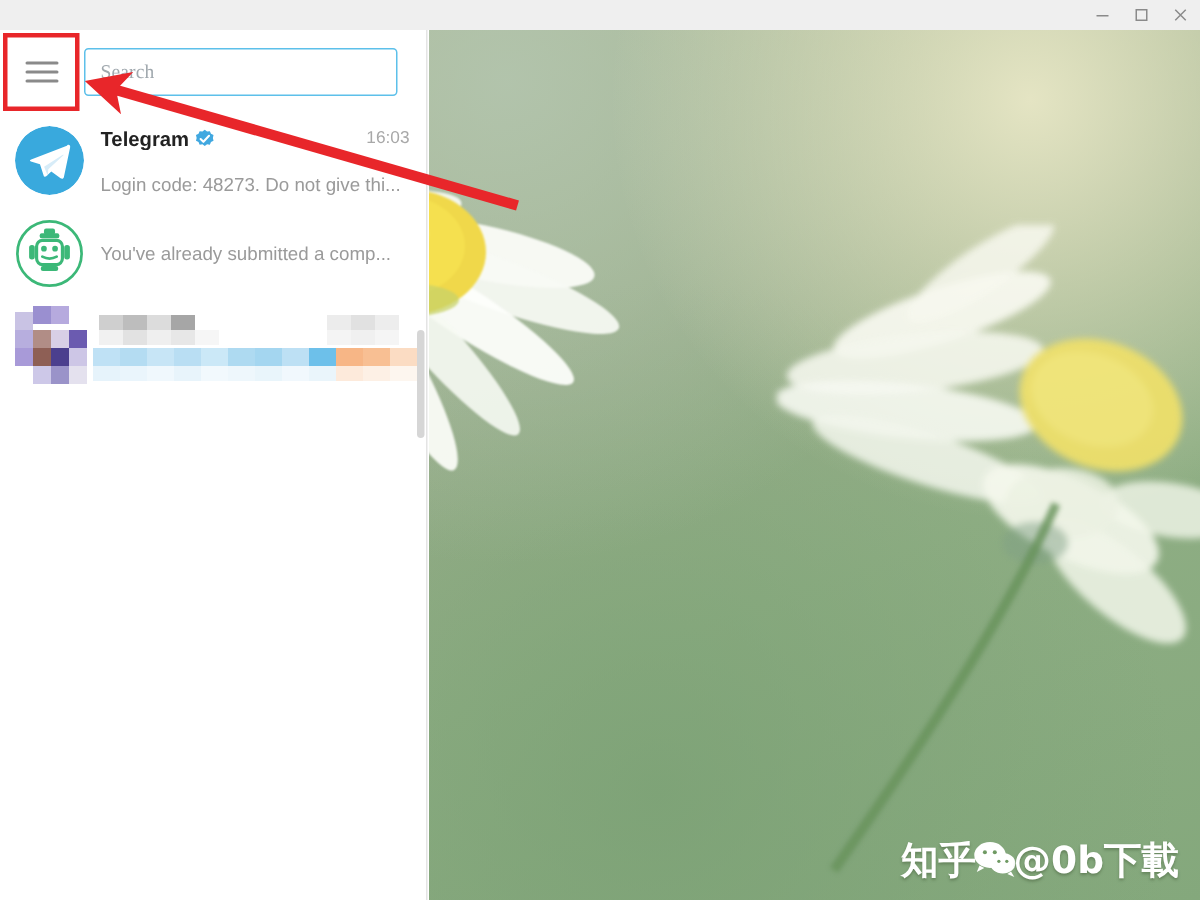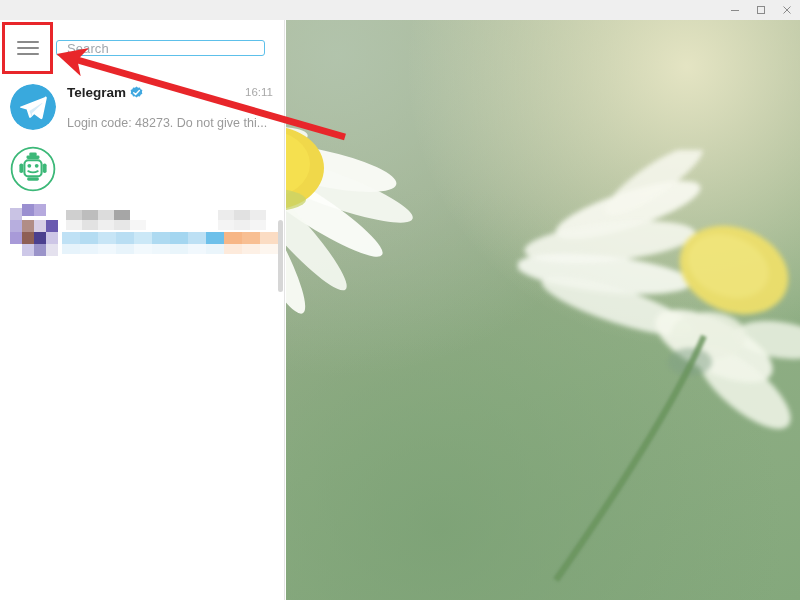--- a/index.html
+++ b/index.html
@@ -75,29 +75,30 @@
   .burger i {
     display: block;
     height: 2px;
     width: 22px;
     background: #8a8a8a;
     border-radius: 1px;
   }
 
   .search-box {
     flex: 1 1 auto;
-    height: 16px;
+    height: 32px;
     margin-left: 0px;
     margin-right: 10px;
     border: 1px solid #5dc0ea;
     border-radius: 3px;
     background: #ffffff;
     display: flex;
     align-items: center;
     padding: 0 10px;
+    font-family: Liberation Serif, serif;
   }
   .search-placeholder {
     font-size: 13px;
     color: #a0a8ae;
     letter-spacing: .1px;
   }
 
   
   .chatlist {
     position: relative;
@@ -332,20 +333,34 @@
         <ellipse cx="172" cy="212" rx="22" ry="14" fill="#7f9f86" opacity=".5"></ellipse>
       </g>
     </svg>
 
     <svg class="stem" viewBox="0 0 230 260">
       <path d="M168 6 C 140 70, 90 150, 20 250" stroke="#5d8a52" stroke-width="6" fill="none" opacity=".75"></path>
       <path d="M168 6 C 140 70, 90 150, 20 250" stroke="#79a36a" stroke-width="2" fill="none" opacity=".6"></path>
     </svg>
 
 
+    <div class="watermark">
+      <span class="wm-seg">知乎</span>
+      <svg class="wm-icon" width="30" height="26" viewBox="0 0 30 26">
+        <ellipse cx="12" cy="10" rx="10.5" ry="8.6" fill="#ffffff"></ellipse>
+        <path d="M5 17 L3.2 21.4 L8.2 18.6 Z" fill="#ffffff"></path>
+        <circle cx="8.6" cy="8.2" r="1.35" fill="#6f9a63"></circle>
+        <circle cx="15.2" cy="8.2" r="1.35" fill="#6f9a63"></circle>
+        <ellipse cx="20.5" cy="15.5" rx="8.4" ry="6.9" fill="#ffffff"></ellipse>
+        <path d="M26 21 L28.2 24.6 L23.6 22.6 Z" fill="#ffffff"></path>
+        <circle cx="17.9" cy="14.2" r="1.1" fill="#6f9a63"></circle>
+        <circle cx="23.2" cy="14.2" r="1.1" fill="#6f9a63"></circle>
+      </svg>
+      <span class="wm-seg">@0b下載</span>
+    </div>
   </div>
 
   <div class="sidebar">
 
     <div class="topbar">
       <div class="burger-wrap">
         <div class="burger">
           <i></i>
             <i></i>
             <i></i>
@@ -366,21 +381,21 @@
             <path d="M19.4 27.1 L31.6 19.3 c .6 -.36 1.15 -.17 .7 .23 L22.2 28.9 l-.38 4.2 Z" fill="#d7ecf8"></path>
           </svg>
         </div>
         <div class="chat-main">
           <div class="chat-line1">
             <span class="chat-name">Telegram</span>
             <svg class="badge-verified" width="13" height="13" viewBox="0 0 16 16">
               <path d="M8 0.6 l1.9 1.4 2.3 -.25 .9 2.2 2.1 1.05 -.55 2.3 .55 2.3 -2.1 1.05 -.9 2.2 -2.3 -.25 -1.9 1.4 -1.9 -1.4 -2.3 .25 -.9 -2.2 -2.1 -1.05 .55 -2.3 -.55 -2.3 2.1 -1.05 .9 -2.2 2.3 .25 Z" fill="#41a8e0"></path>
               <path d="M4.6 8.2 L6.9 10.5 L11.5 5.6" stroke="#ffffff" stroke-width="1.7" fill="none" stroke-linecap="round" stroke-linejoin="round"></path>
             </svg>
-            <span class="chat-time">16:11</span>
+            <span class="chat-time">16:03</span>
           </div>
           <div class="chat-preview">Login code: 48273. Do not give thi...</div>
         </div>
       </div>
 
       <div class="chat-row">
         <div class="avatar">
           <svg width="46" height="46" viewBox="0 0 46 46">
             <circle cx="23" cy="23" r="21.4" fill="#ffffff" stroke="#3cb878" stroke-width="1.8"></circle>
             <rect x="16.5" y="9.5" width="13" height="3.4" rx="1.3" fill="#3cb878"></rect>
@@ -388,20 +403,21 @@
             <rect x="14.4" y="14.2" width="17.2" height="16.2" rx="4" fill="#ffffff" stroke="#3cb878" stroke-width="2.1"></rect>
             <circle cx="19.3" cy="19.8" r="1.9" fill="#3cb878"></circle>
             <circle cx="26.7" cy="19.8" r="1.9" fill="#3cb878"></circle>
             <path d="M18.2 25.1 q4.8 2.6 9.6 0" stroke="#3cb878" stroke-width="1.8" fill="none" stroke-linecap="round"></path>
             <rect x="9.4" y="17.4" width="3.8" height="9.6" rx="1.8" fill="#3cb878"></rect>
             <rect x="32.8" y="17.4" width="3.8" height="9.6" rx="1.8" fill="#3cb878"></rect>
             <rect x="17.2" y="31.4" width="11.6" height="3.3" rx="1.4" fill="#3cb878"></rect>
           </svg>
         </div>
         <div class="chat-main">
+          <div class="chat-preview">You've already submitted a comp...</div>
         </div>
       </div>
 
       <div class="chat-row-censored">
         <svg width="285" height="62" viewBox="0 0 285 62">
           <g shape-rendering="crispEdges">
             <rect x="10" y="8" width="12" height="12" fill="#c9c3e4"></rect>
             <rect x="22" y="4" width="12" height="12" fill="#9a8fd0"></rect>
             <rect x="34" y="4" width="12" height="12" fill="#b6aade"></rect>
             <rect x="10" y="20" width="12" height="12" fill="#b7aede"></rect>

